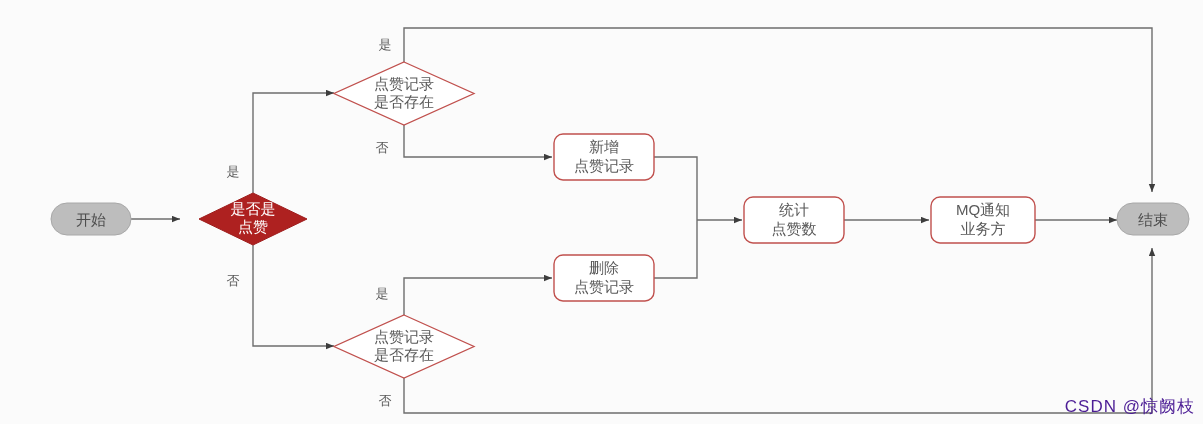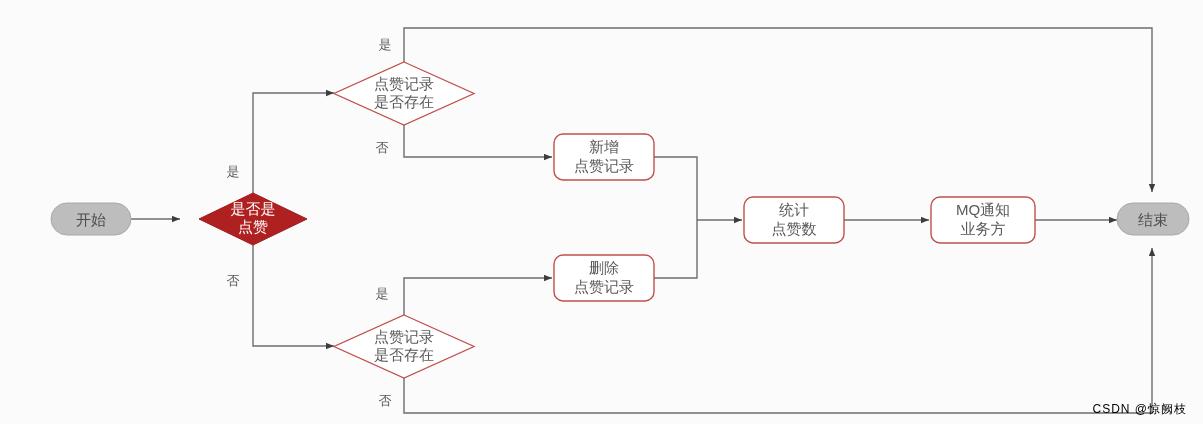--- a/index.html
+++ b/index.html
@@ -23,24 +23,24 @@
     top: 0;
     width: 1203px;
     height: 424px;
   }
   .edge-label {
     font-size: 13px;
     fill: #5a5a5a;
   }
   .watermark {
     position: absolute;
-    right: 16px;
+    right: 8px;
     bottom: 6px;
-    font-size: 12px;
-    color: #000000;
+    font-size: 17px;
+    color: #4c1d95;
     letter-spacing: 1px;
     white-space: nowrap;
   }
 </style>
 </head>
 <body>
 
 <div id="canvas">
 
   <svg id="flow-svg" viewBox="0 0 1203 424">

